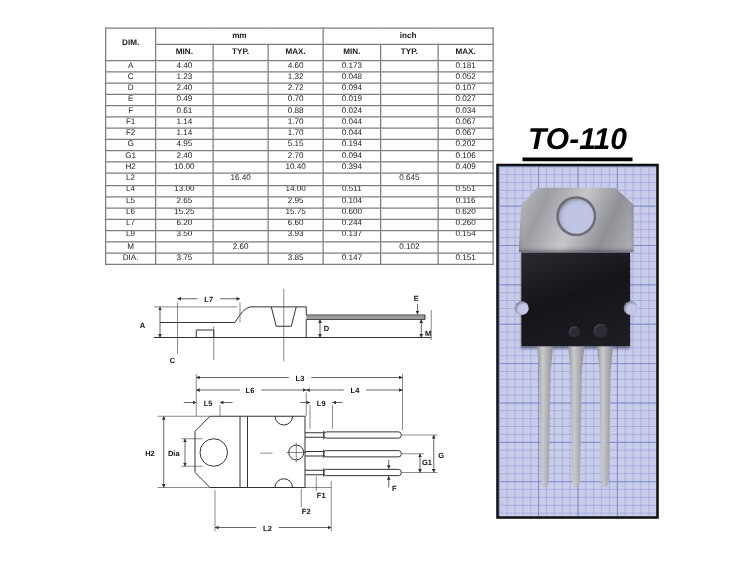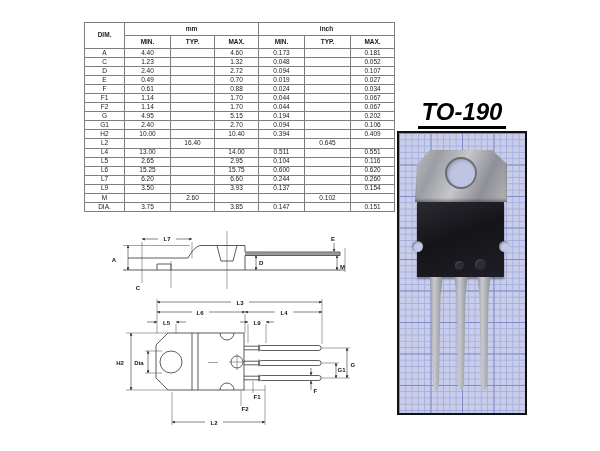--- a/index.html
+++ b/index.html
@@ -399,21 +399,21 @@
     <text text-anchor="middle" x="257" y="398.5">F1</text>
     <text text-anchor="middle" x="245" y="411">F2</text>
 
     <line class="dim" x1="172" y1="422" x2="205" y2="422" marker-start="url(#ah)"></line>
     <line class="dim" x1="223" y1="422" x2="265" y2="422" marker-end="url(#ah)"></line>
     <text text-anchor="middle" x="214" y="424.7">L2</text>
   </g>
 </svg>
 
 <div class="pkg-title">
-  <span>TO-190</span>
+  <span>TO-110</span>
 </div>
 
 <div class="photo">
   <div class="tab"></div>
   <div class="hole"></div>
   <div class="pbody"></div>
   <div class="notch left"></div>
   <div class="notch right"></div>
   <div class="mark-dot dot1"></div>
   <div class="mark-dot dot2"></div>

